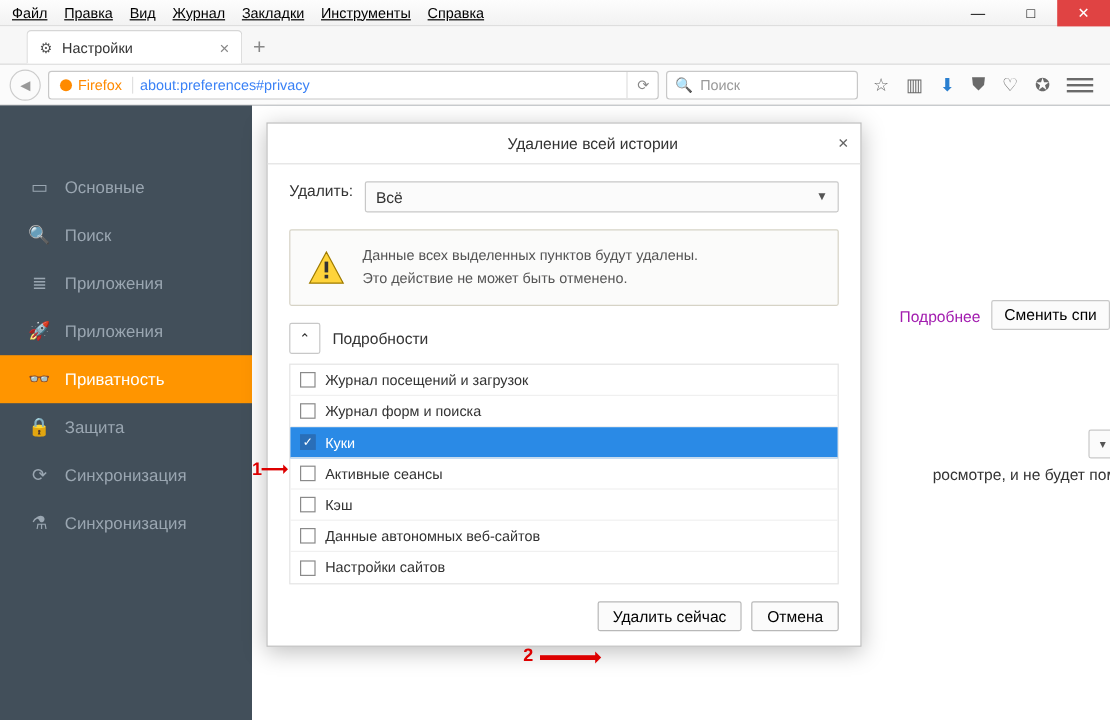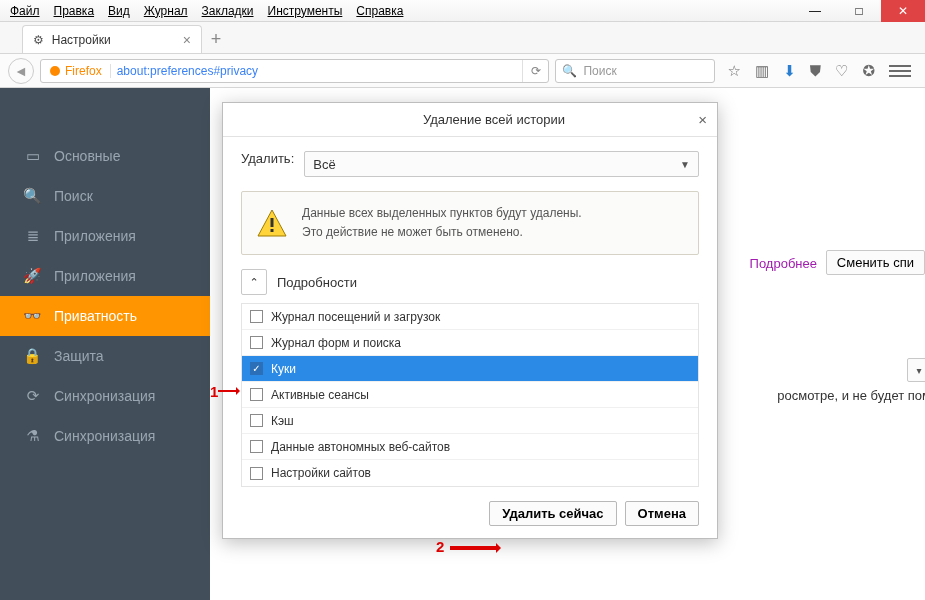--- a/index.html
+++ b/index.html
@@ -60,21 +60,21 @@
 .warnbox { border: 1px solid #d6d3c6; background: #fbfbfa; border-radius: 2px; padding: 12px 14px; display: flex; gap: 14px; align-items: center; margin-bottom: 14px; font-size: 12px; color: #555; line-height: 1.6; }
 .warnbox svg { flex-shrink: 0; }
 .details-toggle { display: flex; align-items: center; gap: 10px; font-size: 13px; color: #333; margin-bottom: 8px; }
 .toggle-btn { width: 26px; height: 26px; border: 1px solid #c8c8c8; border-radius: 2px; background: #fff; display: flex; align-items: center; justify-content: center; font-size: 11px; }
 .checklist { border: 1px solid #e4e4e4; }
 .check-item { height: 26px; display: flex; align-items: center; gap: 8px; padding: 0 8px; font-size: 12px; color: #333; border-bottom: 1px solid #f0f0f0; }
 .check-item:last-child { border-bottom: none; }
 .check-item.selected { background: #2a8ae6; color: #fff; }
 .cb { width: 13px; height: 13px; border: 1px solid #8a8a8a; background: #fff; display: inline-flex; align-items: center; justify-content: center; font-size: 10px; color: #fff; }
 .cb.checked { background: #2a6fb8; border-color: #2a6fb8; }
-.dlg-buttons { display: flex; justify-content: flex-end; gap: 8px; margin-top: 14px; font-weight: bold; }
+.dlg-buttons { display: flex; justify-content: flex-end; gap: 8px; margin-top: 14px; }
 .btn { border: 1px solid #b8b8b8; background: #fbfbfb; padding: 4px 12px; font-size: 13px; border-radius: 2px; }
 
 
 .ann1 { position: absolute; left: 210px; top: 295px; color: #d00; font-weight: bold; font-size: 15px; z-index: 50; }
 .arrow1 { position: absolute; left: 218px; top: 302px; width: 20px; height: 2px; background: #d00; z-index: 50; }
 .arrow1::after { content: ""; position: absolute; right: -6px; top: -3px; border: 4px solid transparent; border-left-color: #d00; }
 .ann2 { position: absolute; left: 436px; top: 450px; color: #d00; font-weight: bold; font-size: 15px; z-index: 50; }
 .arrow2 { position: absolute; left: 450px; top: 458px; width: 48px; height: 4px; background: #d00; z-index: 50; }
 .arrow2::after { content: ""; position: absolute; right: -8px; top: -3px; border: 5px solid transparent; border-left-color: #d00; }
 </style>

